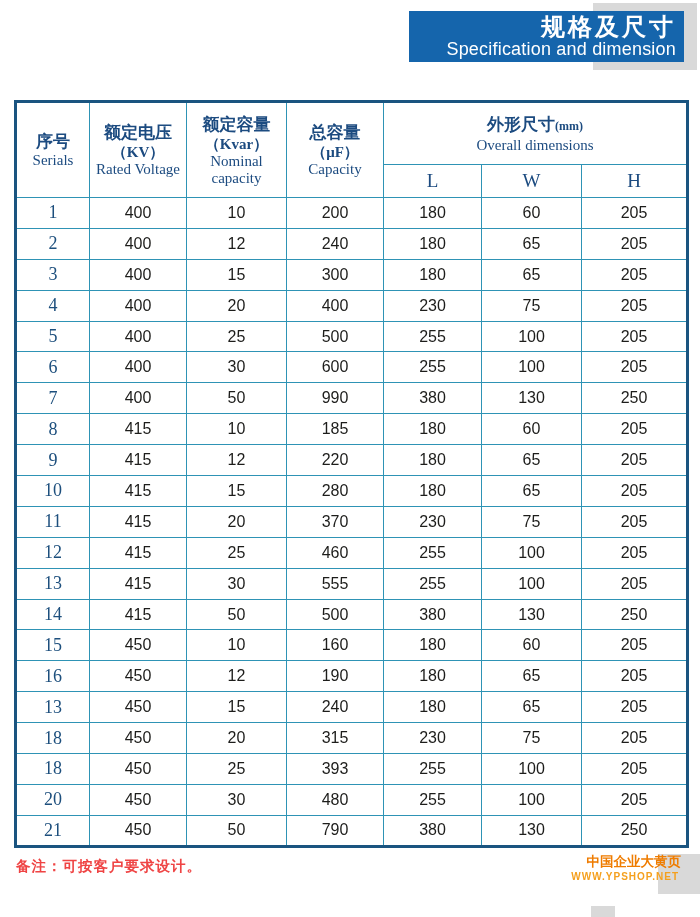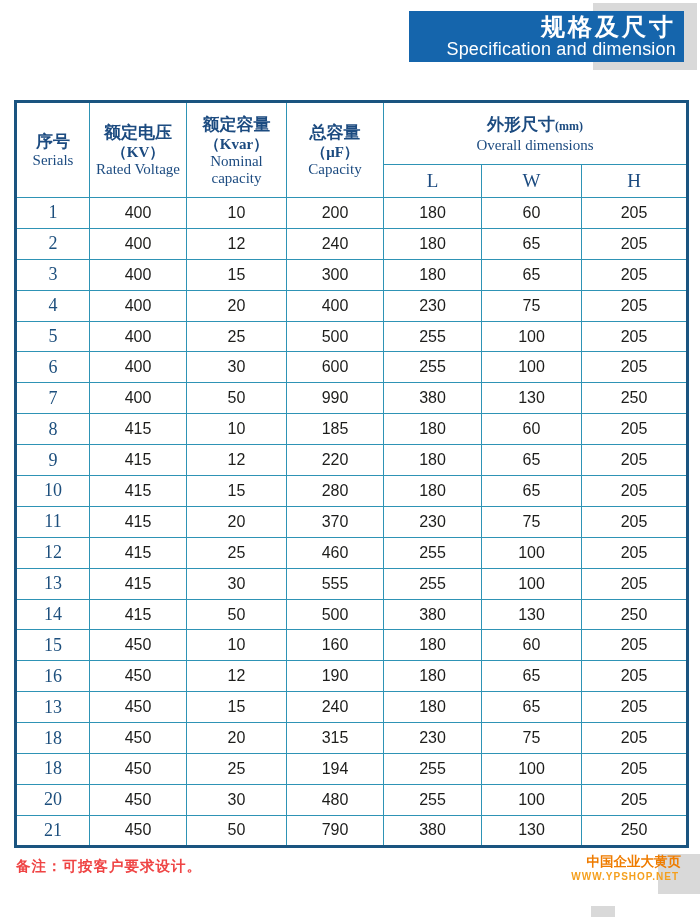--- a/index.html
+++ b/index.html
@@ -371,21 +371,21 @@
           <td class="val">20</td>
           <td class="val">315</td>
           <td class="val">230</td>
           <td class="val">75</td>
           <td class="val">205</td>
         </tr>
         <tr>
           <td class="serial">18</td>
           <td class="val">450</td>
           <td class="val">25</td>
-          <td class="val">194</td>
+          <td class="val">393</td>
           <td class="val">255</td>
           <td class="val">100</td>
           <td class="val">205</td>
         </tr>
         <tr>
           <td class="serial">20</td>
           <td class="val">450</td>
           <td class="val">30</td>
           <td class="val">480</td>
           <td class="val">255</td>

